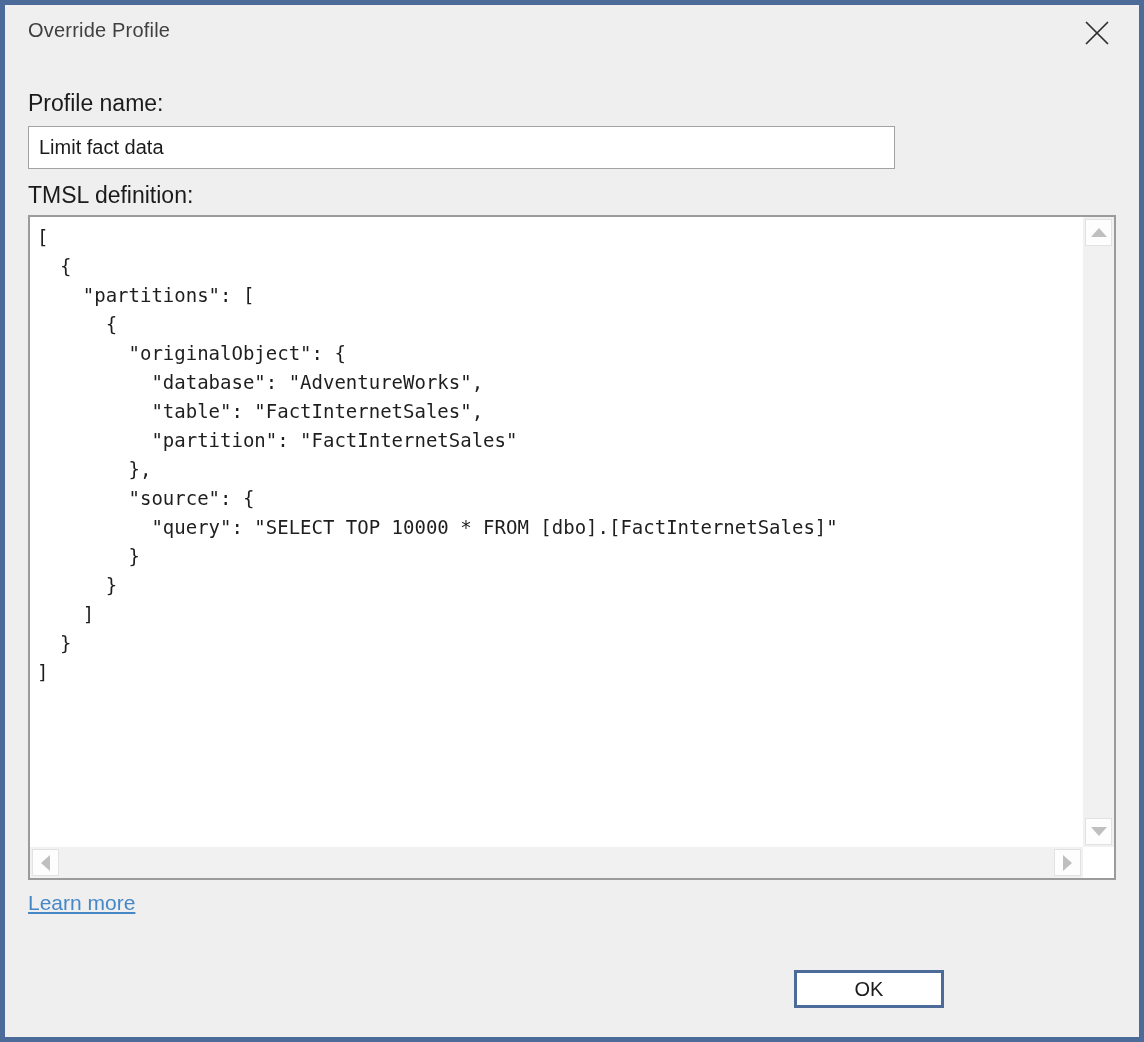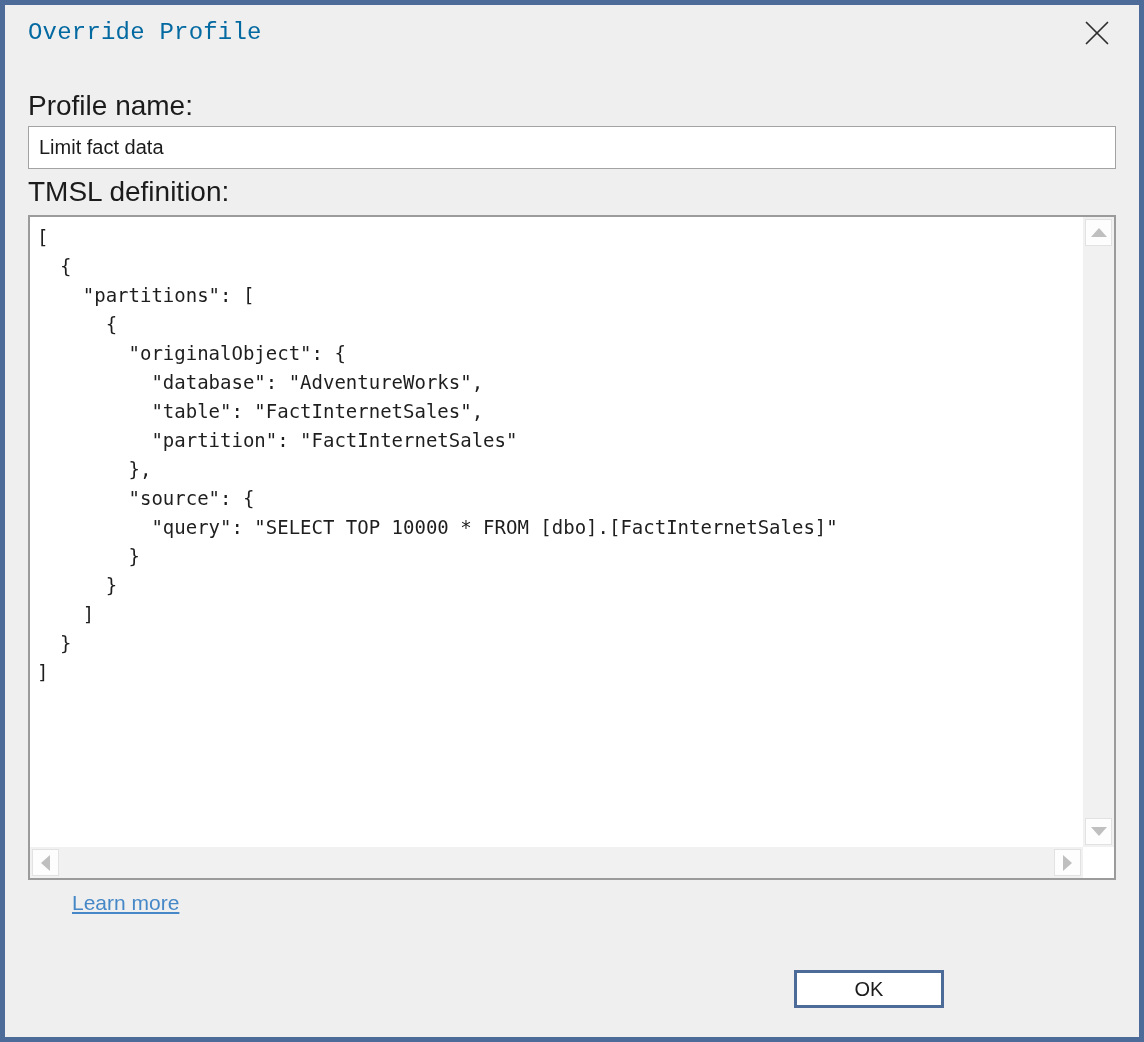--- a/index.html
+++ b/index.html
@@ -10,39 +10,39 @@
     position:relative; width:1144px; height:1042px;
     background:#efefef; overflow:hidden;
   }
   .dialog-frame {
     position:absolute; inset:0; border:5px solid #4d6b99;
     pointer-events:none; z-index:50;
   }
 
   .dialog-title {
     position:absolute; left:28px; top:19px;
-    font-size:24px; color:#0369a1; letter-spacing:0.2px;font-family:Liberation Mono, monospace;
+    font-size:20px; color:#404040; letter-spacing:0.2px;
   }
 
   .close-btn {
     position:absolute; left:1078px; top:14px; width:38px; height:38px;
     background:transparent; border:none; cursor:pointer;
     display:flex; align-items:center; justify-content:center;
   }
   .close-svg line { stroke:#2e2e2e; stroke-width:1.7; stroke-linecap:round; }
 
   .field-label {
     position:absolute; left:28px;
-    font-size:28px; color:#1b1b1b;
+    font-size:23px; color:#1b1b1b;
   }
   .label-profile { top:90px; }
-  .label-tmsl   { top:176px; }
+  .label-tmsl   { top:182px; }
 
   .profile-input {
-    position:absolute; left:28px; top:126px; width:1088px; height:43px;
+    position:absolute; left:28px; top:126px; width:867px; height:43px;
     border:1px solid #a3a3a3; background:#ffffff;
     font-family:"Liberation Sans", sans-serif; font-size:20px; color:#1b1b1b;
     padding:0 10px; outline:none;
   }
 
   .code-box {
     position:absolute; left:28px; top:215px; width:1088px; height:665px;
     border:2px solid #9b9b9b; background:#ffffff;
   }
   .code-content {
@@ -77,21 +77,20 @@
   .tri { width:0; height:0; }
   .tri-up    { border-left:8px solid transparent; border-right:8px solid transparent; border-bottom:9px solid #bfbfbf; }
   .tri-down  { border-left:8px solid transparent; border-right:8px solid transparent; border-top:9px solid #bfbfbf; }
   .tri-left  { border-top:8px solid transparent; border-bottom:8px solid transparent; border-right:9px solid #bfbfbf; }
   .tri-right { border-top:8px solid transparent; border-bottom:8px solid transparent; border-left:9px solid #bfbfbf; }
 
   .learn-more {
     position:absolute; left:28px; top:891px;
     font-size:21px; color:#4688c7; text-decoration:underline;
     cursor:pointer;
-    margin-left:44px;
   }
 
   .btn {
     position:absolute; top:970px; height:38px;
     background:#ffffff; cursor:pointer;
     font-family:"Liberation Sans", sans-serif; font-size:20px; color:#1b1b1b;
     display:flex; align-items:center; justify-content:center;
   }
   .btn-ok     { left:794px; width:150px; border:3px solid #4d6b99; }
   .btn-cancel { left:968px; width:149px; border:2px solid #a3a3a3; }

